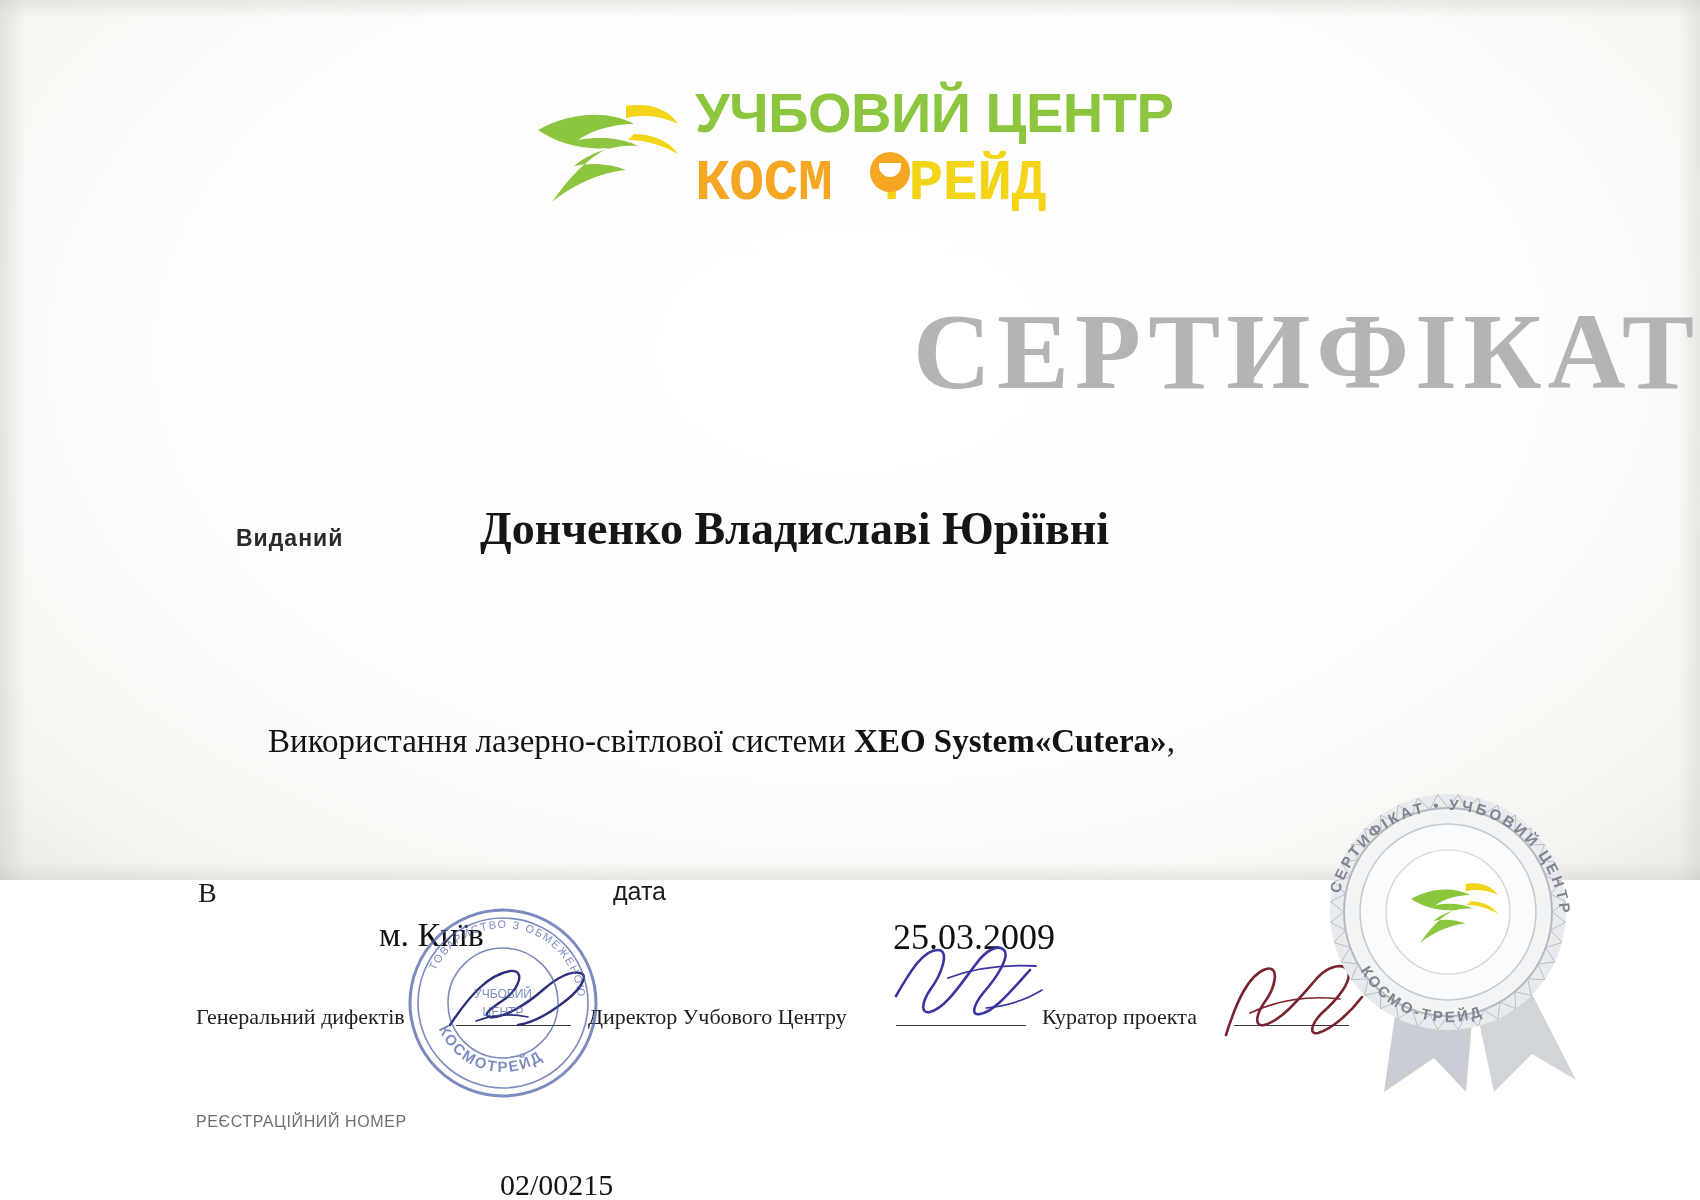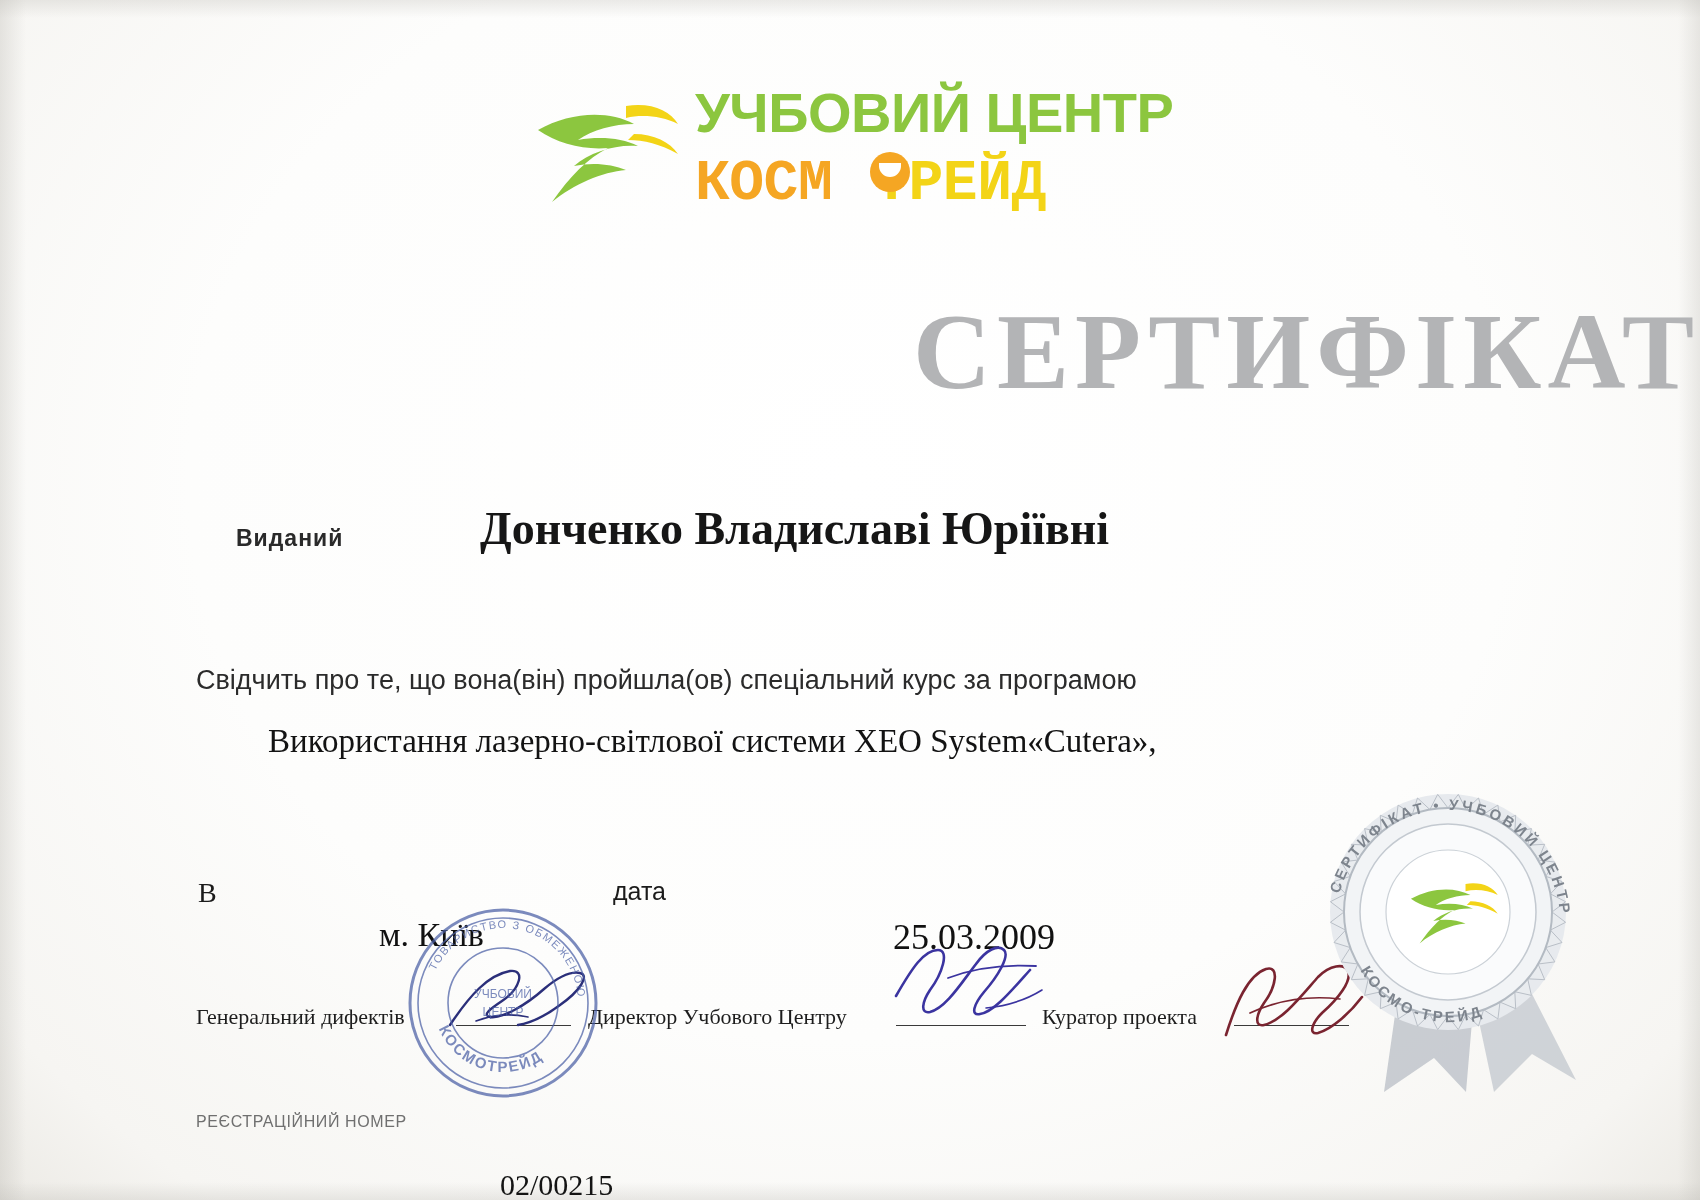--- a/index.html
+++ b/index.html
@@ -15,21 +15,21 @@
     overflow: hidden;
     font-family: "Liberation Sans", sans-serif;
     color: #1a1a1a;
   }
 
   
   #certificate {
     position: absolute;
     left: 0; top: 0;
     width: 1700px;
-    height: 1200px;
+    height: 880px;
     background:
       radial-gradient(ellipse at 50% 40%, #ffffff 0%, #fdfdfc 55%, #f6f5f2 88%, #eceae5 100%);
   }
   
   #certificate::before {
     content: "";
     position: absolute;
     inset: 0;
     background:
       linear-gradient(to right, rgba(190,188,182,.35) 0px, rgba(255,255,255,0) 26px),
@@ -149,21 +149,21 @@
     position: absolute;
     left: 268px;
     top: 723px;
     font-family: "Liberation Serif", serif;
     font-size: 33px;
     color: #131313;
     white-space: nowrap;
   }
   #program-line1 b {
     font-family: "Liberation Serif", serif;
-    font-weight: normal;
+    font-weight: bold;
   }
   #program-line2 {
     position: absolute;
     left: 600px;
     top: 784px;
     font-family: "Liberation Serif", serif;
     font-size: 33px;
     color: #131313;
     white-space: nowrap;
   }
@@ -290,21 +290,20 @@
       <span class="logo-kocm">КОСМ</span><span style="display:inline-block;width:42px;"></span><span class="logo-treyd">ТРЕЙД</span>
     </div>
     <div id="logo-dot"></div>
   </div>
 
   <div id="title">СЕРТИФІКАТ</div>
 
   <div id="issued-label">Виданий</div>
   <div id="recipient-name">Донченко Владиславі Юріївні</div>
 
-  <div id="statement">Свідчить про те, що вона(він) пройшла(ов) спеціальний курс за програмою</div>
 
   <div id="program-line1">
     <span>Використання лазерно-світлової системи </span><b>XEO System«Cutera»</b><span>,</span>
   </div>
 
   <div id="place-label">В</div>
   <div id="date-label">дата</div>
   <div id="place-value">м. Київ</div>
   <div id="date-value">25.03.2009</div>
 

